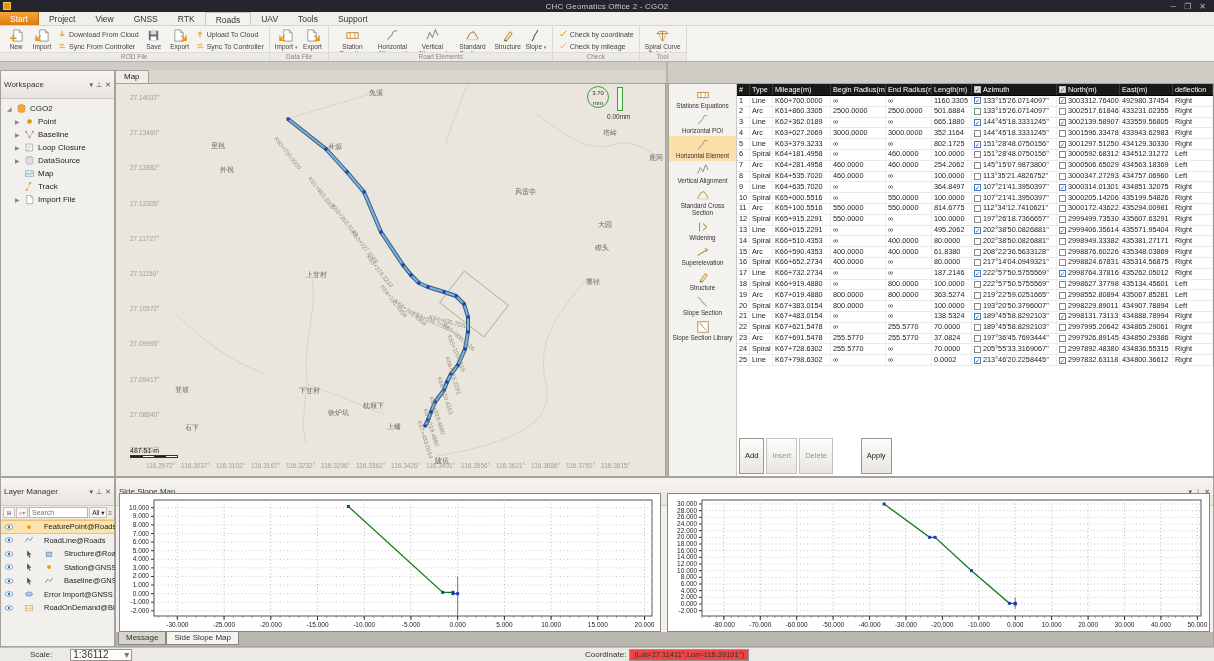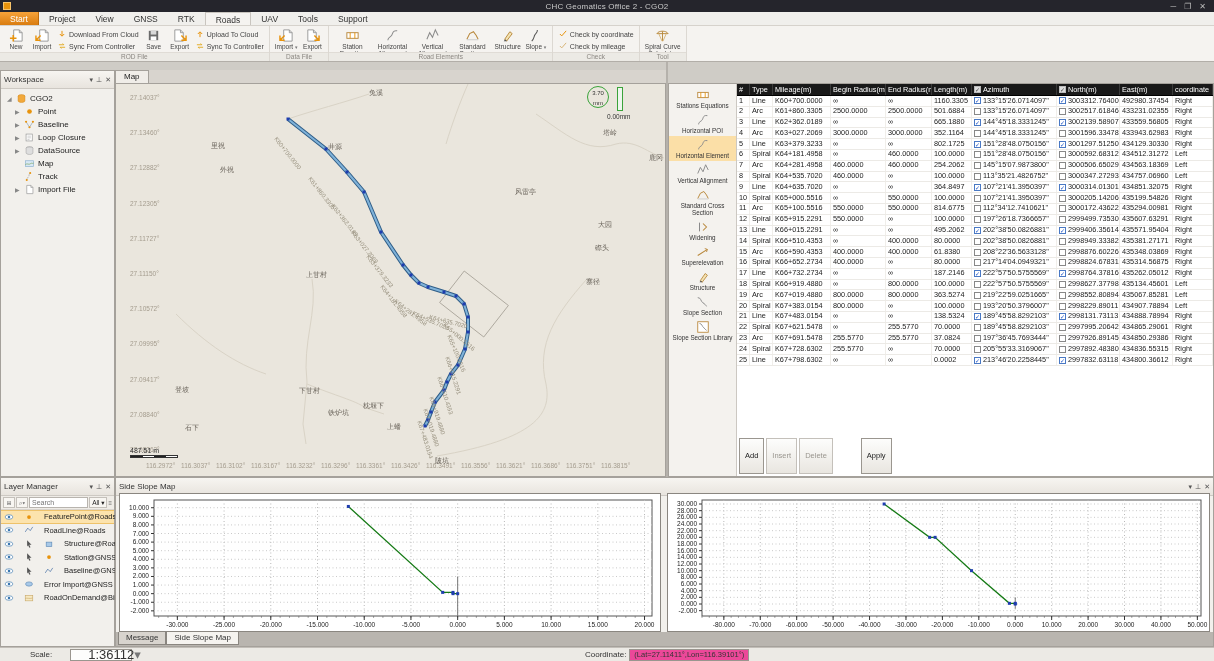--- a/index.html
+++ b/index.html
@@ -21,21 +21,21 @@
   .rbn-group{position:relative;height:100%;border-right:1px solid #dcd8d2;padding:1px 3px 8px 3px;display:flex}
   .rbn-items{display:flex;align-items:flex-start}
   .rbn-large{display:flex;flex-direction:column;align-items:center;min-width:26px;max-width:40px;padding:0 2px;text-align:center;font-size:6.5px;line-height:6.5px;color:#444}
   .rbn-large svg{margin:1px 0}
   .rbn-stack{display:flex;flex-direction:column;justify-content:flex-start;gap:2px;padding:2px 2px 0 2px}
   .rbn-small{display:flex;align-items:center;gap:2px;font-size:7px;color:#444;white-space:nowrap}
   .rbn-grouplabel{position:absolute;bottom:0;left:0;right:0;text-align:center;font-size:6.5px;color:#8a8680;background:#eceae5;border-top:1px solid #e0dcd6;line-height:8px}
   .dd{font-size:5px;color:#777}
   
   .panel{position:absolute;background:#f2f0ec;border:1px solid #a5a19b}
-  .panel-header{height:18px;background:linear-gradient(#f7f5f1,#e8e4de);border-bottom:1px solid #cdc9c3;display:flex;align-items:center;padding:0 3px;font-size:8px;color:#333}
+  .panel-header{height:28px;background:linear-gradient(#f7f5f1,#e8e4de);border-bottom:1px solid #cdc9c3;display:flex;align-items:center;padding:0 3px;font-size:8px;color:#333}
   .panel-btns{margin-left:auto;display:flex;gap:3px;align-items:center;color:#555;font-size:7px}
   .panel-btns span{cursor:default}
   
   #workspace{left:0;top:70px;width:115px;height:407px}
   .tree{padding:3px 0}
   .tree-row{display:flex;align-items:center;height:13px;padding-left:6px;font-size:8px;color:#222}
   .tree-row .arrow{width:9px;color:#888;font-size:6px}
   .tree-row.child{padding-left:14px}
   .tico{width:11px;height:11px;margin-right:3px;flex:0 0 11px}
   
@@ -88,23 +88,23 @@
   #slope-charts{position:absolute;top:13px;left:0;right:0;bottom:14px}
   .chart{position:absolute;top:2px;bottom:0;background:#fff;border:1px solid #8a8680}
   #chart-left{left:3px;width:542px}
   #chart-right{left:551px;width:543px}
   #slope-tabs{position:absolute;left:0;right:0;bottom:0;height:14px;background:#b9b5af;display:flex;align-items:flex-start;padding-left:2px}
   .btab{font-size:8px;padding:0 7px;line-height:12px;border:1px solid #8a8680;border-top:none;background:#d8d4ce;color:#333}
   .btab.active{background:#f5f3ef}
   
   #statusbar{position:absolute;left:0;right:0;bottom:0;height:14px;background:#eceae5;border-top:1px solid #c2beb8;display:flex;align-items:center;font-size:8px;color:#333}
   #scale-box{display:flex;align-items:center;margin-left:30px;gap:18px}
-  #scale-select{border:1px solid #9a968f;background:#fdfdfc;width:62px;display:flex;justify-content:space-between;padding:0 17px;line-height:10px;font-size:13px}
+  #scale-select{border:1px solid #9a968f;background:#fdfdfc;width:62px;display:flex;justify-content:space-between;padding:0 2px;line-height:10px;font-size:10px}
   #coord-box{position:absolute;left:585px;display:flex;align-items:center;gap:3px}
-  #coord-val{border:1px solid #9a968f;background:#ec4899;padding:0 4px;line-height:10px;font-size:7.5px}
+  #coord-val{border:1px solid #9a968f;background:#ef4444;padding:0 4px;line-height:10px;font-size:7.5px}
   svg{display:block}
 </style>
 </head>
 <body>
 
 <div id="titlebar">
   <div id="app-icon"></div>
   <div id="win-title">CHC Geomatics Office 2 - CGO2</div>
   <div id="win-controls">
     <span>─</span>
@@ -583,21 +583,21 @@
           <div class="trow head">
             <div>#</div>
             <div>Type</div>
             <div>Mileage(m)</div>
             <div>Begin Radius(m)</div>
             <div>End Radius(m)</div>
             <div>Length(m)</div>
             <div><span class="cb hd">✓</span>Azimuth</div>
             <div><span class="cb hd">✓</span>North(m)</div>
             <div>East(m)</div>
-            <div>coordinate</div>
+            <div>deflection</div>
           </div>
           <div class="trow">
             <div>1</div>
             <div>Line</div>
             <div>K60+700.0000</div>
             <div>∞</div>
             <div>∞</div>
             <div>1160.3305</div>
             <div><span class="cb on">✓</span>133°15'26.0714097"</div>
             <div><span class="cb on">✓</span>3003312.76400</div>

